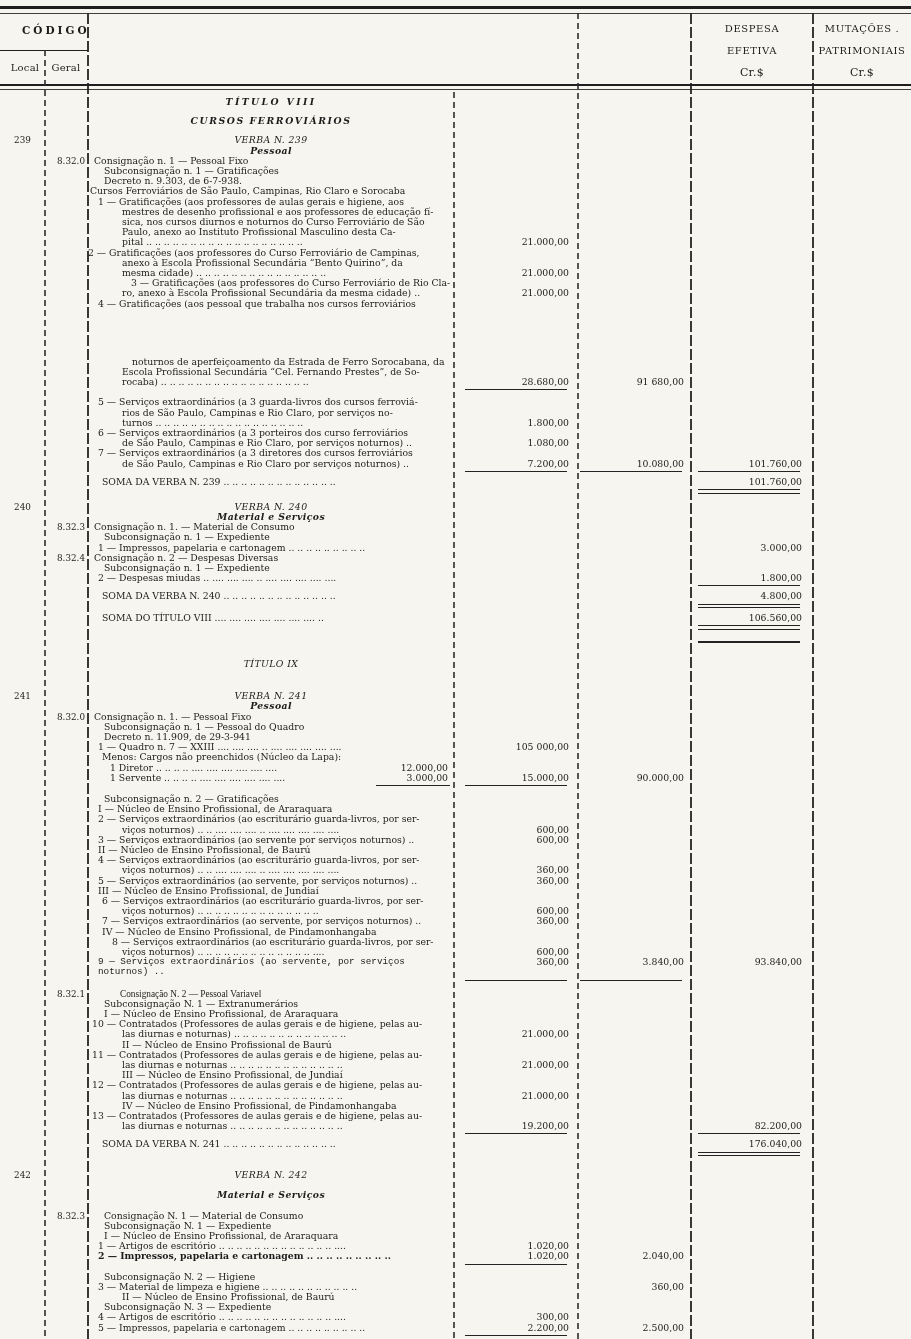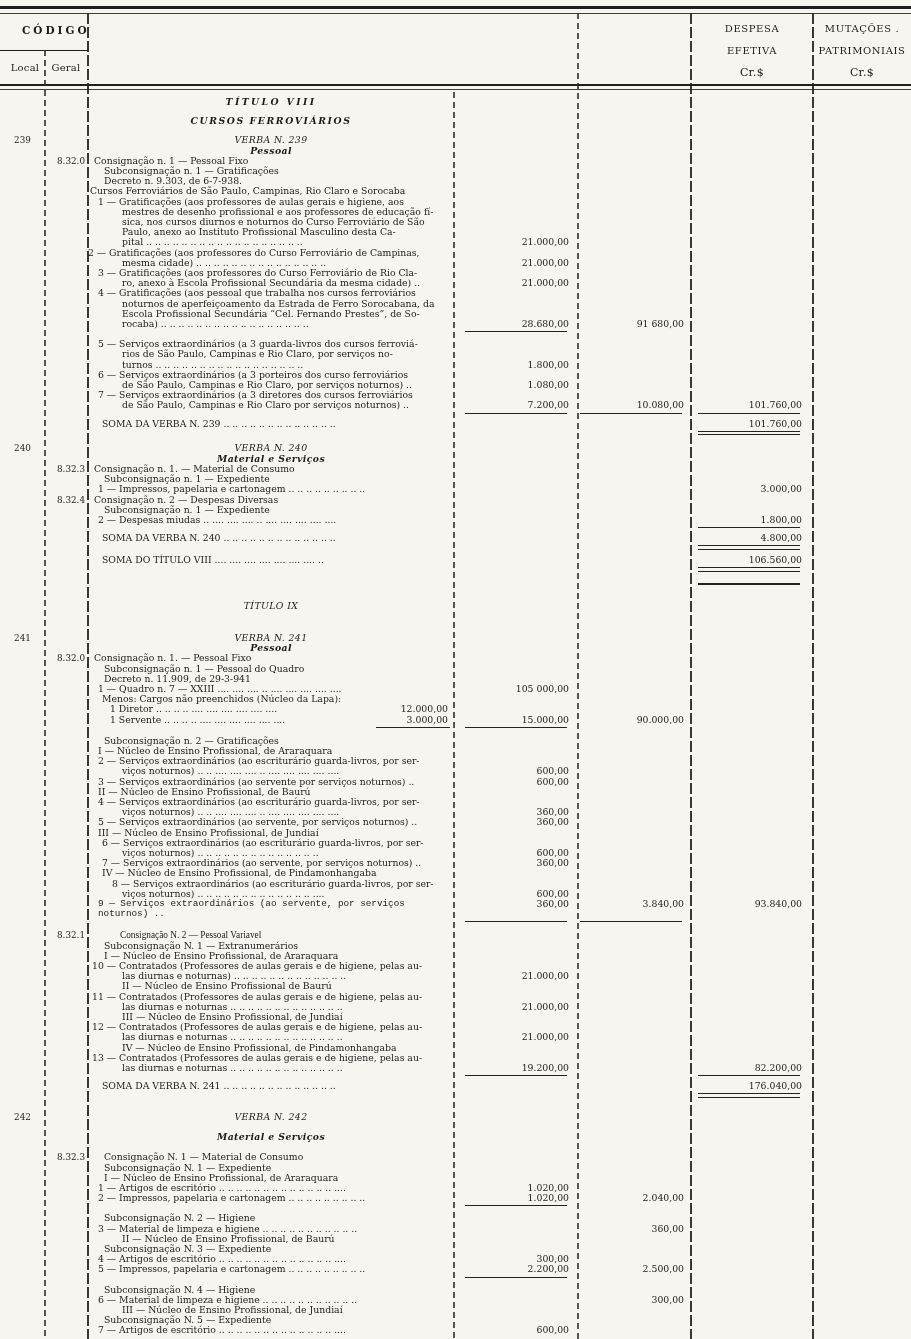--- a/index.html
+++ b/index.html
@@ -239,32 +239,43 @@
         </div>
         <div class="ca"></div>
         <div class="cb"></div>
         <div class="cc"></div>
         <div class="cdd"></div>
       </div>
       <div class="row">
         <div class="c1"></div>
         <div class="c2"></div>
         <div class="cdsc">
+          <span class="txt" style="padding-left: 34px;">anexo à Escola Profissional Secundária  “Bento  Quirino”,  da</span>
+        </div>
+        <div class="ca"></div>
+        <div class="cb"></div>
+        <div class="cc"></div>
+        <div class="cdd"></div>
+      </div>
+      <div class="row">
+        <div class="c1"></div>
+        <div class="c2"></div>
+        <div class="cdsc">
           <span class="txt" style="padding-left: 34px;">mesma cidade) .. .. .. .. .. .. .. .. .. .. .. .. .. .. ..</span>
         </div>
         <div class="ca">21.000,00</div>
         <div class="cb"></div>
         <div class="cc"></div>
         <div class="cdd"></div>
       </div>
       <div class="row">
         <div class="c1"></div>
         <div class="c2"></div>
         <div class="cdsc">
-          <span class="txt" style="padding-left: 10px;">3 — Gratificações (aos professores do Curso Ferroviário de Rio Cla-</span>
+          <span class="txt" style="padding-left: 10px; margin-left: 33px;">3 — Gratificações (aos professores do Curso Ferroviário de Rio Cla-</span>
         </div>
         <div class="ca"></div>
         <div class="cb"></div>
         <div class="cc"></div>
         <div class="cdd"></div>
       </div>
       <div class="row">
         <div class="c1"></div>
         <div class="c2"></div>
         <div class="cdsc">
@@ -283,21 +294,21 @@
         </div>
         <div class="ca"></div>
         <div class="cb"></div>
         <div class="cc"></div>
         <div class="cdd"></div>
       </div>
       <div class="row">
         <div class="c1"></div>
         <div class="c2"></div>
         <div class="cdsc">
-          <span class="txt" style="padding-left: 34px;">noturnos de aperfeiçoamento da Estrada de Ferro Sorocabana, da</span>
+          <span class="txt" style="padding-left: 44px; margin-top: 48px;">noturnos de aperfeiçoamento da Estrada de Ferro Sorocabana, da</span>
         </div>
         <div class="ca"></div>
         <div class="cb"></div>
         <div class="cc"></div>
         <div class="cdd"></div>
       </div>
       <div class="row">
         <div class="c1"></div>
         <div class="c2"></div>
         <div class="cdsc">
@@ -1190,21 +1201,21 @@
         </div>
         <div class="ca">1.020,00</div>
         <div class="cb"></div>
         <div class="cc"></div>
         <div class="cdd"></div>
       </div>
       <div class="row">
         <div class="c1"></div>
         <div class="c2"></div>
         <div class="cdsc">
-          <span class="txt" style="padding-left: 10px;">2 — Impressos,  papelaria e cartonagem .. .. .. .. .. .. .. .. ..</span>
+          <span class="txt" style="padding-left: 10px; font-weight: bold;">2 — Impressos,  papelaria e cartonagem .. .. .. .. .. .. .. .. ..</span>
         </div>
         <div class="ca">1.020,00</div>
         <div class="cb">2.040,00</div>
         <div class="cc"></div>
         <div class="cdd"></div>
       </div>
       <div class="row rulerow">
         <div class="c1"></div>
         <div class="c2"></div>
         <div class="cdsc"></div>

